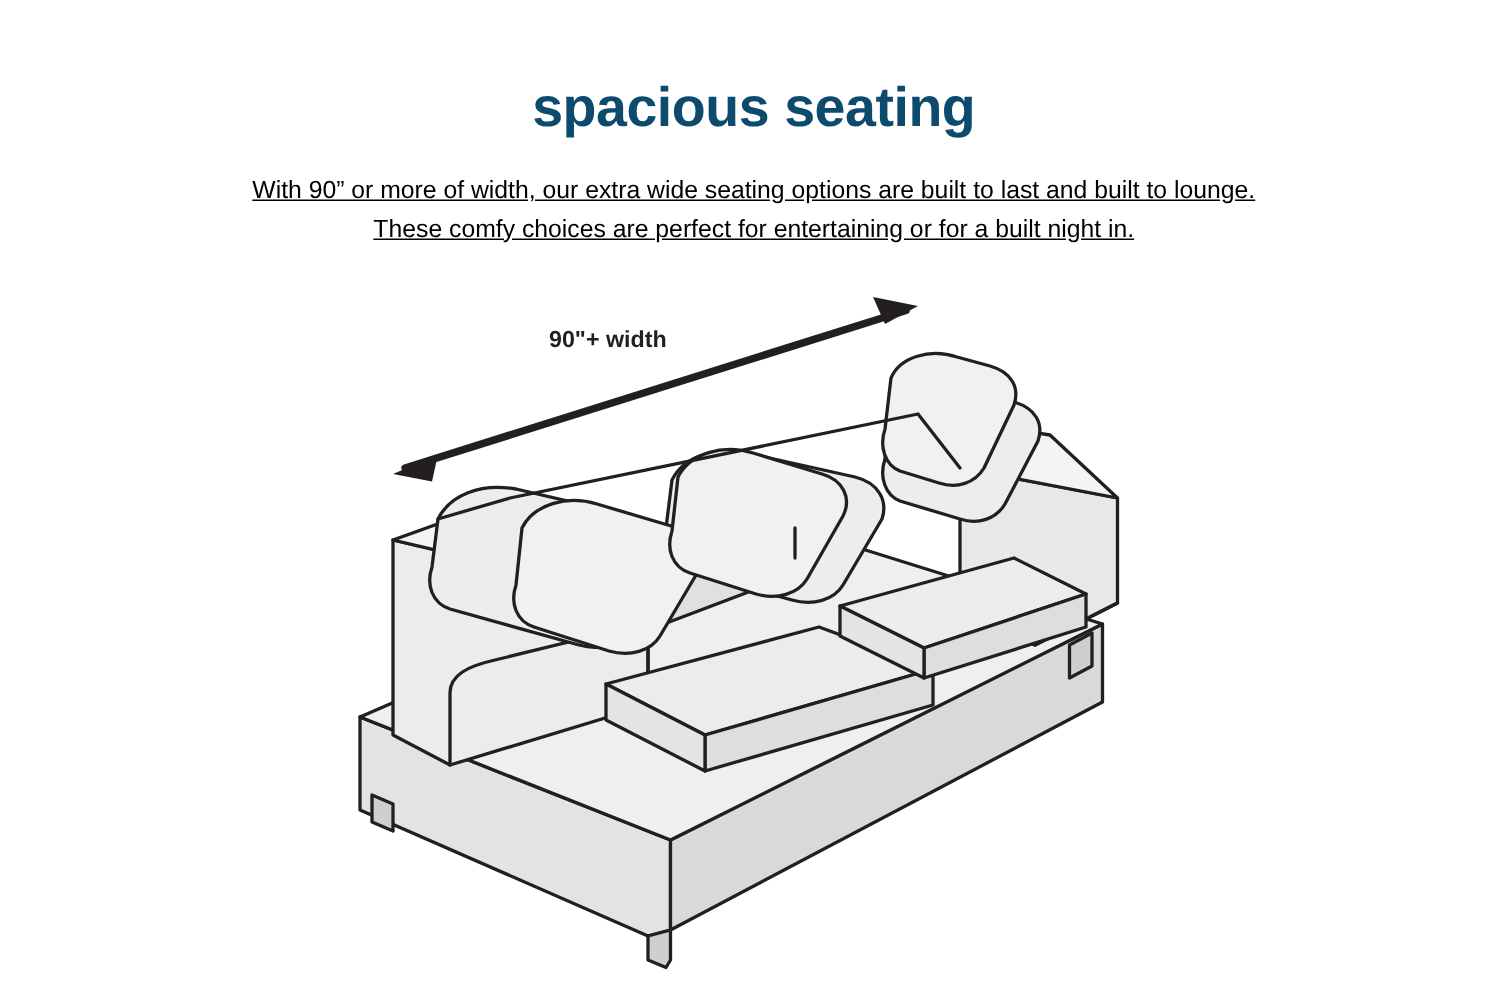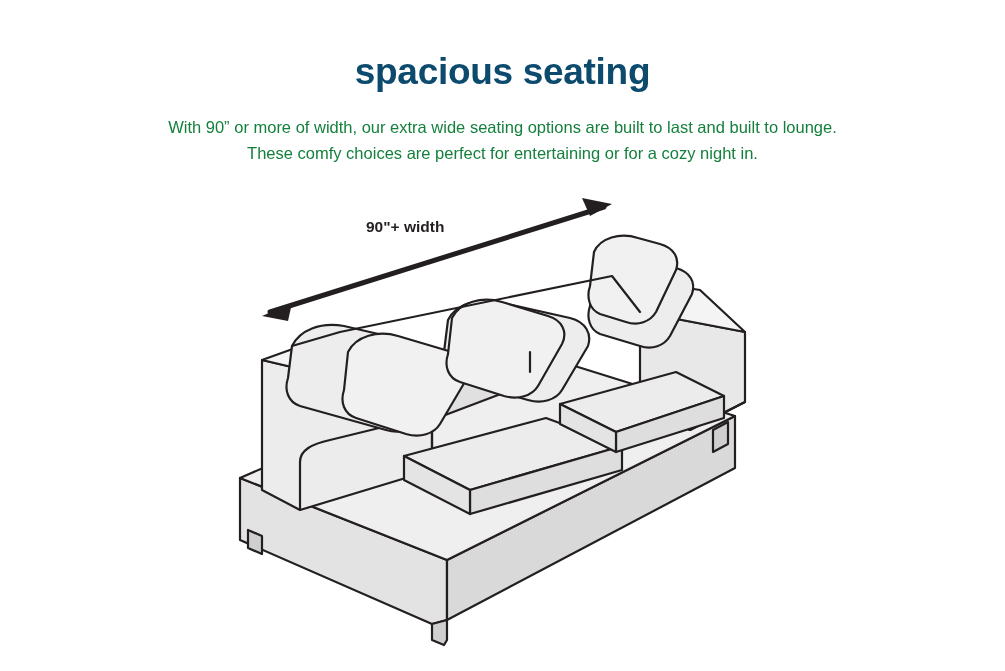--- a/index.html
+++ b/index.html
@@ -34,21 +34,22 @@
     line-height: 1.1;
   }
   .subcopy {
     position: absolute;
     top: 115px;
     left: 0;
     width: 1005px;
     text-align: center;
     font-size: 16.5px;
     line-height: 1.55;
-    color: #15803d;
+    color: #000000;
+    text-decoration: underline;
   }
   .subcopy .line {
     display: block;
   }
   .illustration {
     position: absolute;
     top: 0;
     left: 0;
     width: 1005px;
     height: 671px;
@@ -65,21 +66,21 @@
 </style>
 </head>
 <body>
 
 <div class="page">
 
   <div class="headline">spacious seating</div>
 
   <div class="subcopy">
     <span class="line">With 90” or more of width, our extra wide seating options are built to last and built to lounge.</span>
-    <span class="line">These comfy choices are perfect for entertaining or for a cozy night in.</span>
+    <span class="line">These comfy choices are perfect for entertaining or for a built night in.</span>
   </div>
 
   <svg class="illustration" viewBox="0 0 1005 671">
     <g fill="none" stroke="#231f20" stroke-width="2.2" stroke-linejoin="round" stroke-linecap="round">
 
       <g stroke-width="5">
         <line x1="270" y1="312" x2="604" y2="207"></line>
       </g>
       <polygon points="262,316 292,303 288,321" fill="#231f20" stroke="none"></polygon>
       <polygon points="612,204 582,198 590,216" fill="#231f20" stroke="none"></polygon>

